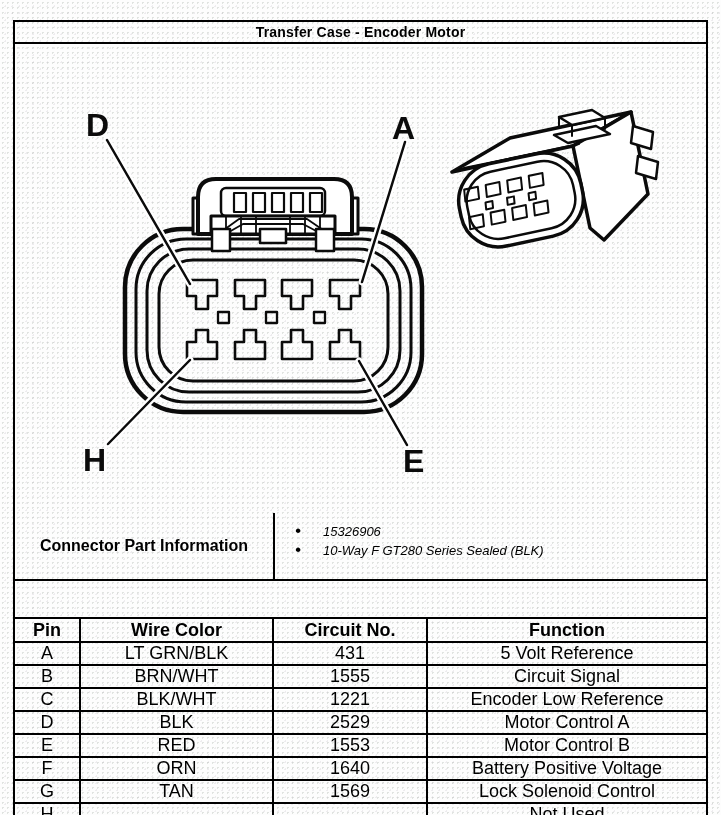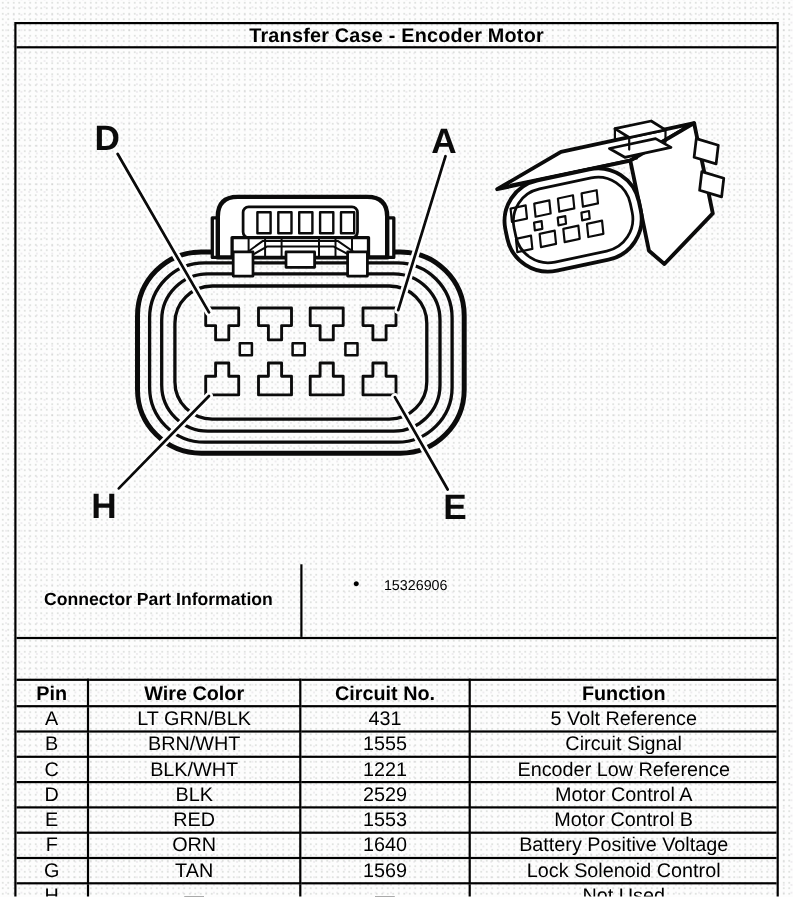--- a/index.html
+++ b/index.html
@@ -14,33 +14,33 @@
     background-position:0 0, 2px 3px;
     color:#000;
   }
   .sheet{
     position:absolute;left:13px;top:20px;width:695px;
     border:2px solid #000;box-sizing:border-box;background:transparent;
   }
   .title-bar{
     height:20px;border-bottom:2px solid #000;
     display:flex;align-items:center;justify-content:center;
-    font-weight:bold;font-size:18px;letter-spacing:0.2px;
+    font-weight:bold;font-size:14px;letter-spacing:0.2px;
   }
   .diagram-area{height:469px;position:relative;overflow:hidden;}
   .diagram-area svg{display:block;}
   .part-info{
     display:flex;border-bottom:2px solid #000;height:66px;box-sizing:content-box;
   }
   .part-info-label{
     width:258px;border-right:2px solid #000;flex:0 0 auto;
     display:flex;align-items:center;justify-content:center;
     font-weight:bold;font-size:16px;
   }
-  .part-info-bullets{flex:1;padding:8px 6px 0 46px;}
+  .part-info-bullets{flex:1;padding:8px 6px 0 20px;font-style:italic;}
   .part-info-bullets .bullet-item{
     list-style:none;font-size:13px;line-height:17px;position:relative;
     padding-left:28px;margin:2px 0;
   }
   .part-info-bullets .bullet-item::before{
     content:"\2022";position:absolute;left:0;top:-1px;font-size:17px;
   }
   ul{margin:0;padding:0;}
   table.pin-table{
     width:100%;border-collapse:collapse;table-layout:fixed;font-size:18px;margin-top:36px;
@@ -178,20 +178,21 @@
           <text x="388" y="428">E</text>
         </g>
       </g>
     </svg>
   </div>
 
   <div class="part-info">
     <div class="part-info-label">Connector Part Information</div>
     <ul class="part-info-bullets">
       <li class="bullet-item"><span>15326906</span></li>
+      <li class="bullet-item"><span>10-Way F GT280 Series Sealed (BLK)</span></li>
     </ul>
   </div>
 
   <table class="pin-table">
     <colgroup>
         <col class="c-pin">
         <col class="c-wire">
         <col class="c-circ">
         <col class="c-func">
       </colgroup>

